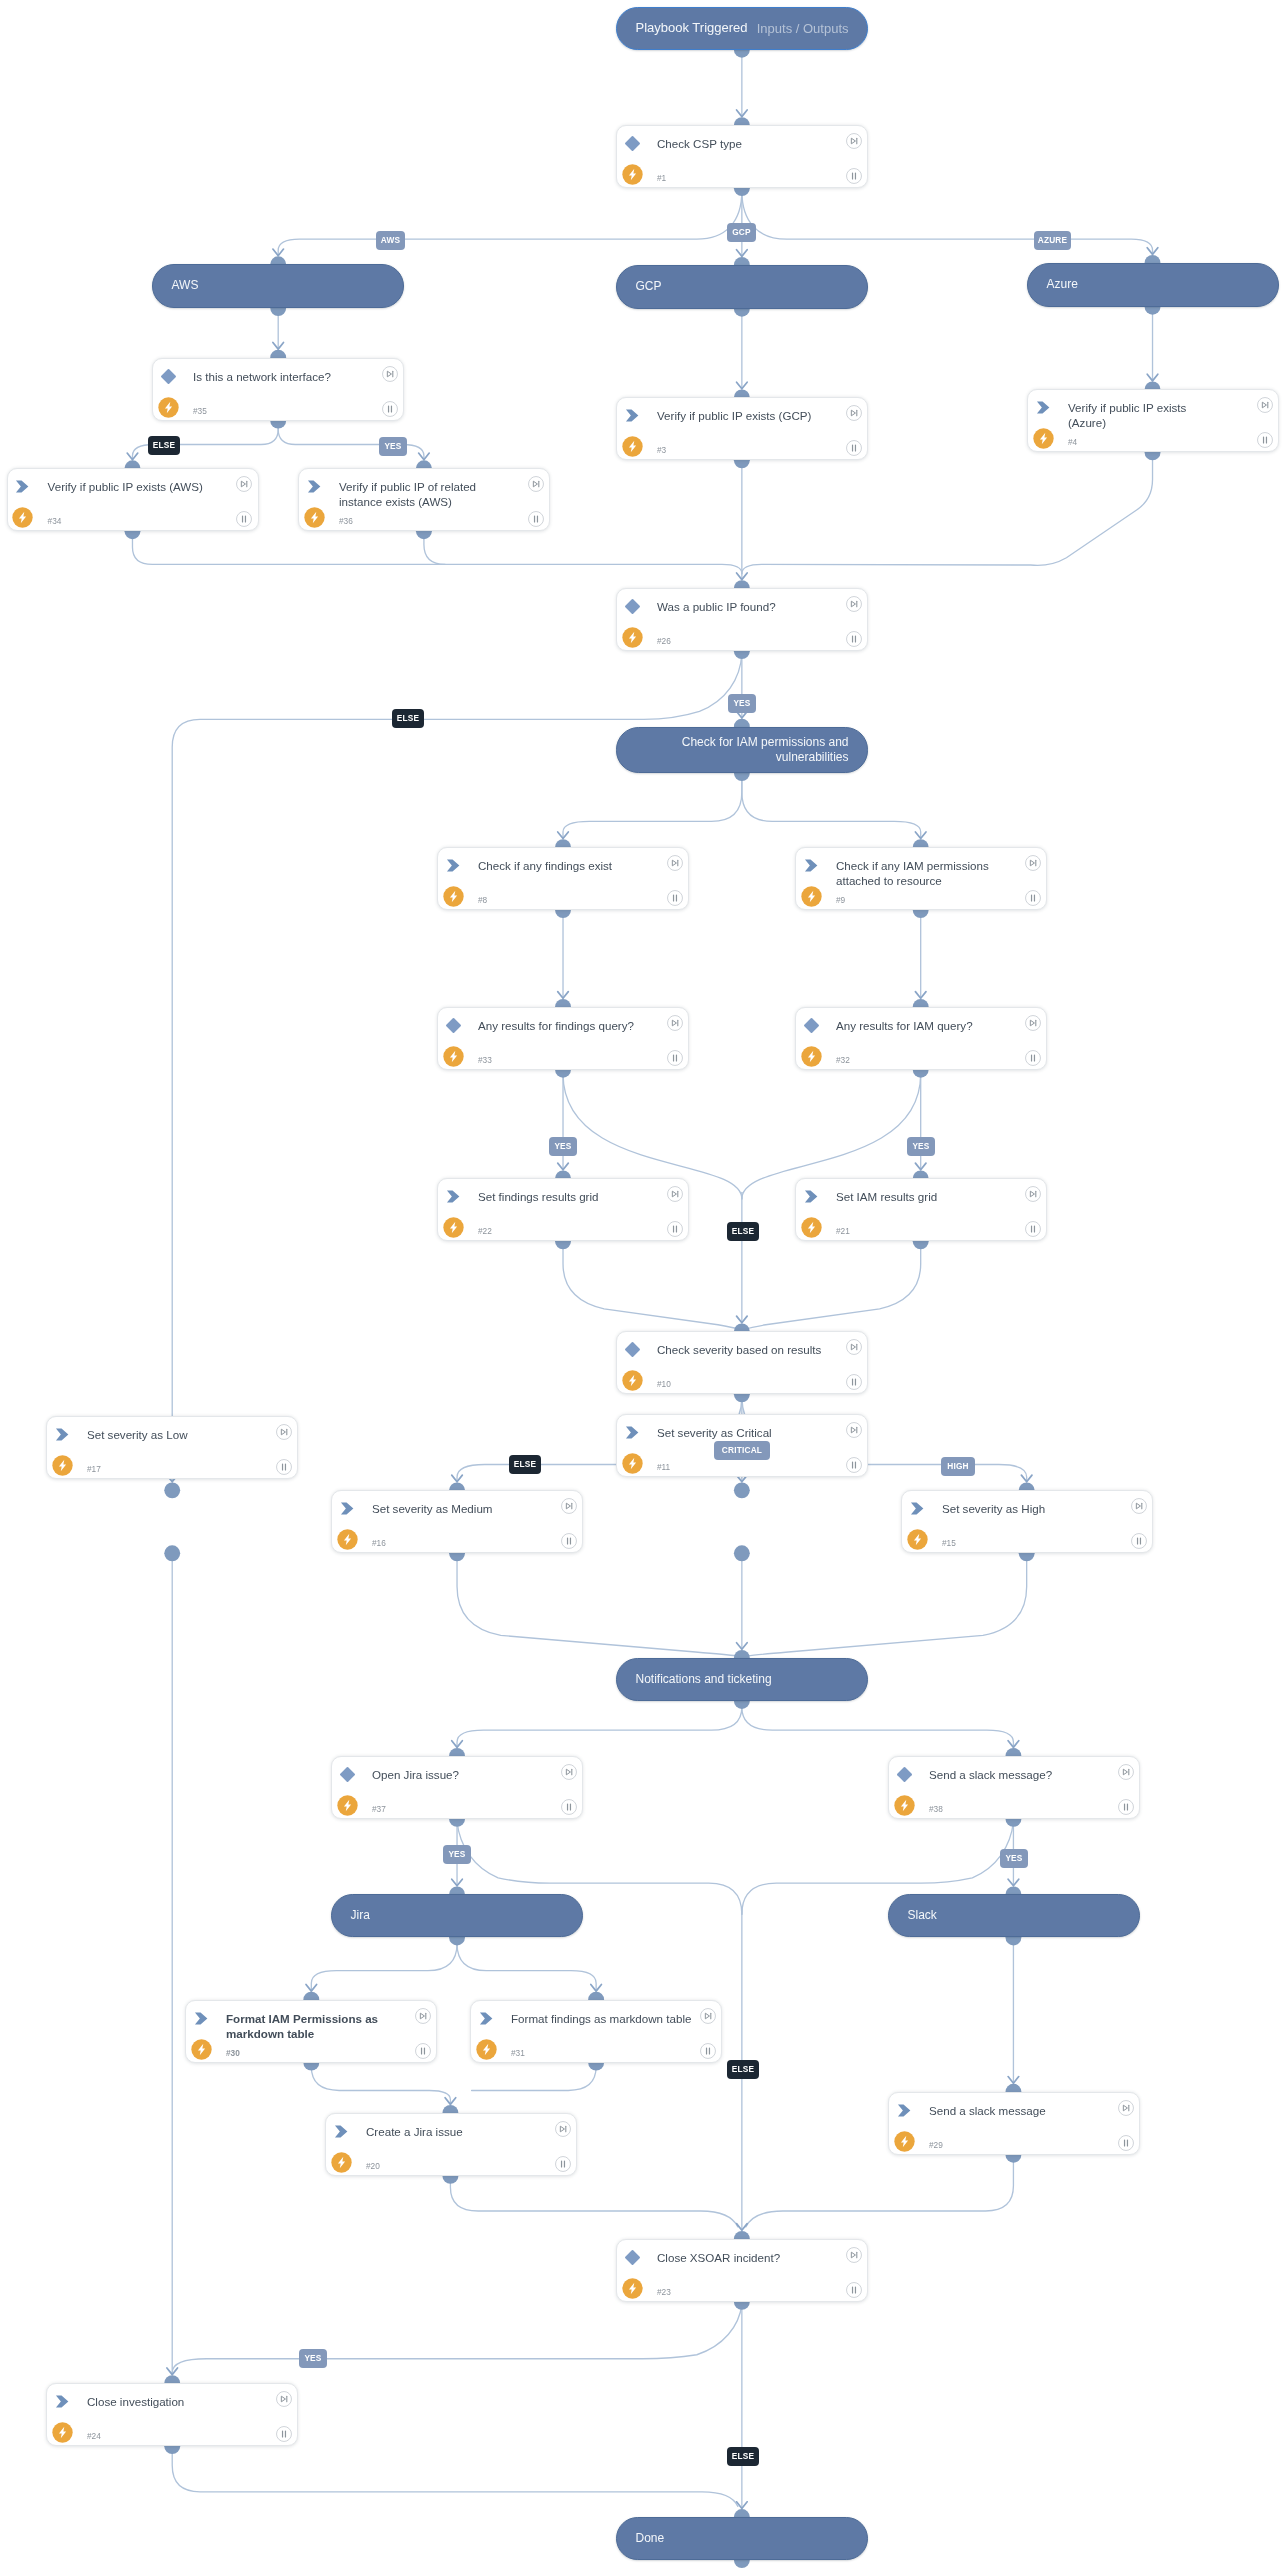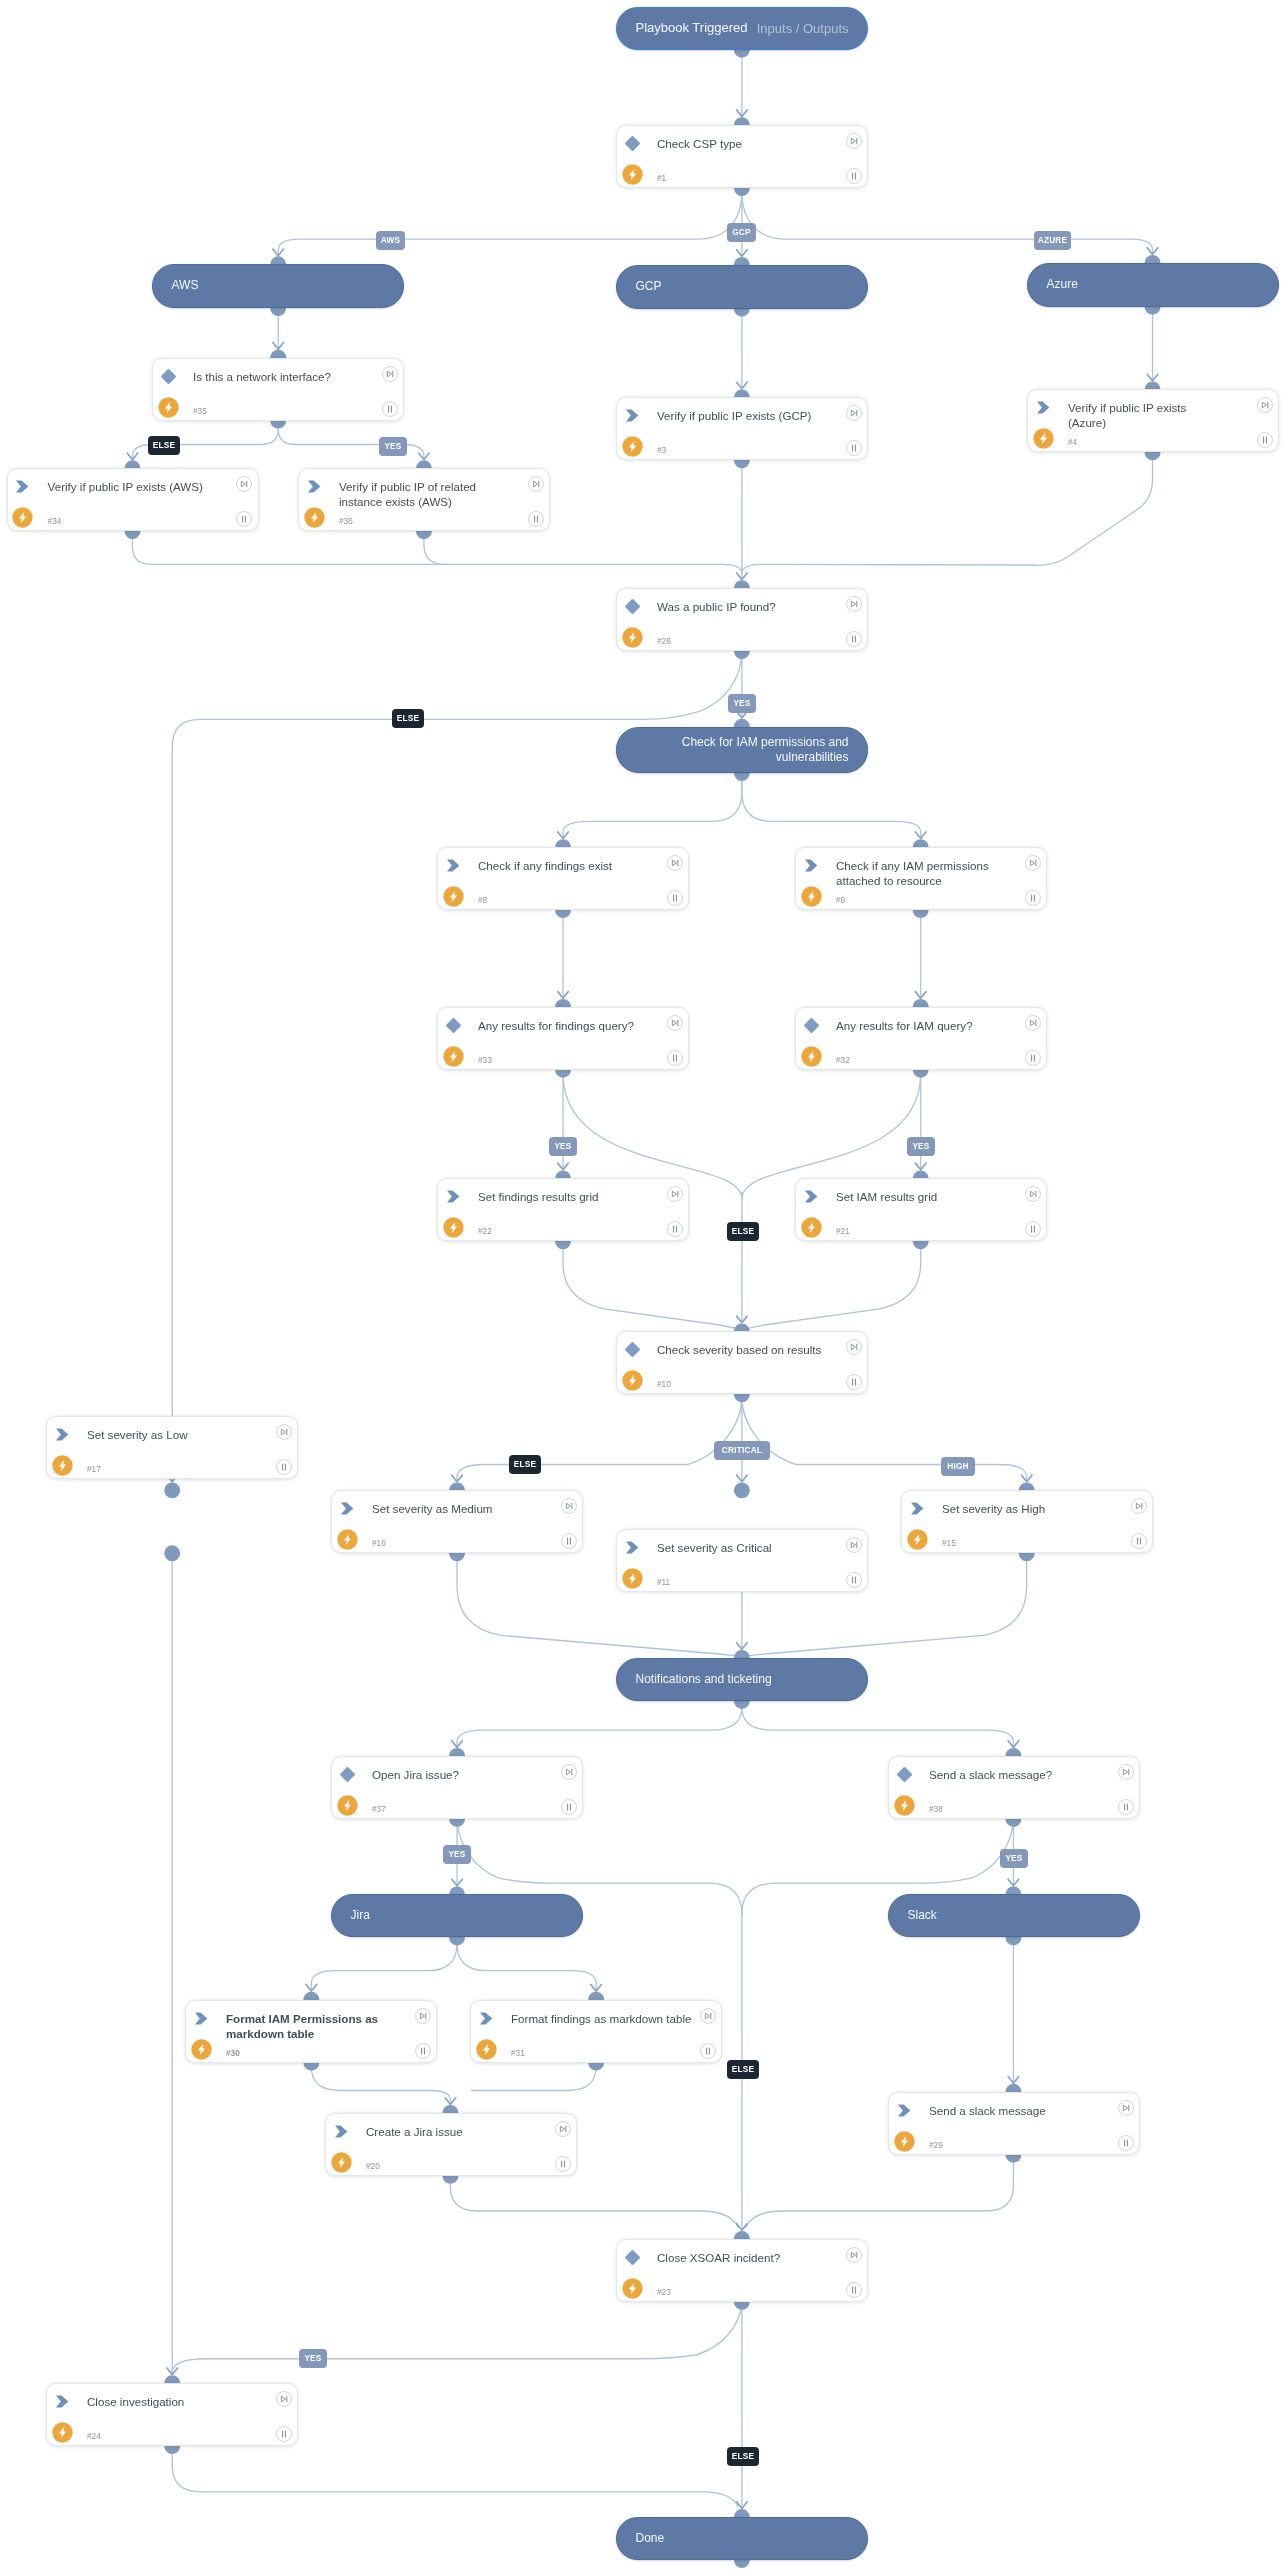--- a/index.html
+++ b/index.html
@@ -647,21 +647,21 @@
       </svg>
     </span>
     <span class="cbtn pause">
       <svg width="16" height="16" viewBox="0 0 24 24">
         <circle cx="12" cy="12" r="11.2" fill="#ffffff" stroke="#ccd1d6" stroke-width="1.4"></circle>
         <line x1="9.8" y1="7.5" x2="9.8" y2="16.5" stroke="#8d959c" stroke-width="1.8" stroke-linecap="round"></line>
         <line x1="14.2" y1="7.5" x2="14.2" y2="16.5" stroke="#8d959c" stroke-width="1.8" stroke-linecap="round"></line>
       </svg>
     </span>
   </div>
-      <div class="task" style="left: 616px; top: 1529px; padding-left: 24px;">
+      <div class="task" style="left: 616px; top: 1414px; padding-left: 24px;">
     <span class="ticon"><svg width="17" height="17" viewBox="0 0 26 26">
     <path d="M3,4 L11.5,4 L22,13 L11.5,22 L3,22 L10.5,13 Z" fill="#6f90ba"></path>
   </svg></span>
     <span class="ttitle">Set severity as Critical</span>
     <span class="bolt">
       <svg width="21" height="21" viewBox="0 0 32 32">
         <circle cx="16" cy="16" r="15.5" fill="#eba63c"></circle>
         <path d="M18.7,7.2 L10.6,17.4 L14.8,17.4 L13.4,24.8 L21.5,14.6 L17.3,14.6 Z" fill="#ffffff"></path>
       </svg>
     </span>

